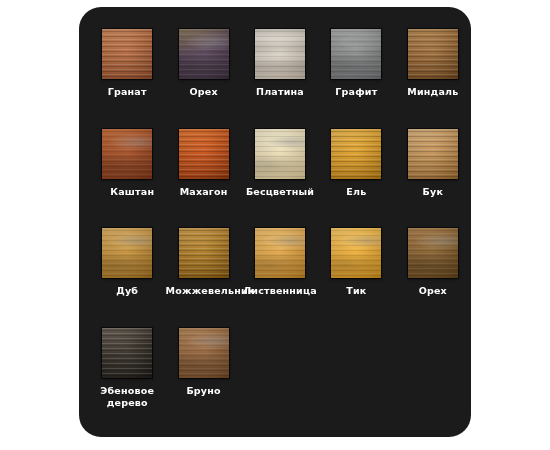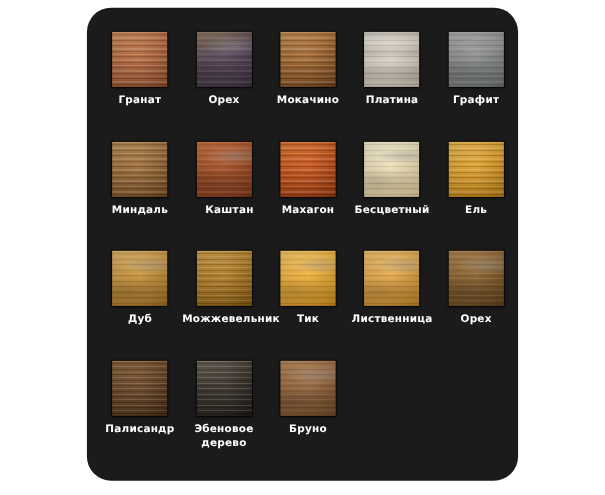--- a/index.html
+++ b/index.html
@@ -120,28 +120,20 @@
       </div>
       <div class="cell">
         <div class="swatch" style="width: 50px; height: 50px; background: linear-gradient(160deg, rgb(141, 122, 94) 0%, rgb(87, 68, 87) 45%, rgb(58, 46, 60) 100%);">
           <div class="grain knot"></div>
           <div class="grain lines"></div>
           <div class="grain vig"></div>
         </div>
         <div class="label" style="color: rgb(255, 255, 255);">Орех</div>
       </div>
       <div class="cell">
-        <div class="swatch" style="width: 50px; height: 50px; background: linear-gradient(160deg, rgb(199, 144, 82) 0%, rgb(163, 103, 47) 45%, rgb(111, 67, 28) 100%);">
-          <div class="grain lines"></div>
-          <div class="grain lines"></div>
-          <div class="grain vig"></div>
-        </div>
-        <div class="label" style="color: rgb(255, 255, 255);">Мокачино</div>
-      </div>
-      <div class="cell">
         <div class="swatch" style="width: 50px; height: 50px; background: linear-gradient(160deg, rgb(239, 233, 223) 0%, rgb(222, 213, 200) 45%, rgb(194, 182, 166) 100%);">
           <div class="grain streak"></div>
           <div class="grain lines"></div>
           <div class="grain vig"></div>
         </div>
         <div class="label" style="color: rgb(255, 255, 255);">Платина</div>
       </div>
       <div class="cell">
         <div class="swatch" style="width: 50px; height: 50px; background: linear-gradient(160deg, rgb(173, 175, 175) 0%, rgb(139, 141, 141) 45%, rgb(106, 109, 110) 100%);">
           <div class="grain knot"></div>
@@ -184,66 +176,66 @@
       </div>
       <div class="cell">
         <div class="swatch" style="width: 50px; height: 50px; background: linear-gradient(160deg, rgb(240, 187, 81) 0%, rgb(223, 160, 42) 45%, rgb(181, 122, 20) 100%);">
           <div class="grain lines"></div>
           <div class="grain lines"></div>
           <div class="grain vig"></div>
         </div>
         <div class="label" style="color: rgb(255, 255, 255);">Ель</div>
       </div>
       <div class="cell">
+        <div class="swatch" style="width: 50px; height: 50px; background: linear-gradient(160deg, rgb(220, 181, 126) 0%, rgb(196, 147, 87) 45%, rgb(152, 104, 47) 100%);">
+          <div class="grain lines"></div>
+          <div class="grain lines"></div>
+          <div class="grain vig"></div>
+        </div>
+        <div class="label" style="color: rgb(255, 255, 255);">Бук</div>
+      </div>
+      <div class="cell">
         <div class="swatch" style="width: 50px; height: 50px; background: linear-gradient(160deg, rgb(224, 180, 106) 0%, rgb(199, 147, 60) 45%, rgb(154, 106, 30) 100%);">
           <div class="grain knot"></div>
           <div class="grain lines"></div>
           <div class="grain vig"></div>
         </div>
         <div class="label" style="color: rgb(255, 255, 255);">Дуб</div>
       </div>
       <div class="cell">
         <div class="swatch" style="width: 50px; height: 50px; background: linear-gradient(160deg, rgb(207, 160, 76) 0%, rgb(176, 125, 38) 45%, rgb(131, 87, 16) 100%);">
           <div class="grain lines"></div>
           <div class="grain lines"></div>
           <div class="grain vig"></div>
         </div>
         <div class="label" style="color: rgb(255, 255, 255);">Можжевельник</div>
       </div>
       <div class="cell">
+        <div class="swatch" style="width: 50px; height: 50px; background: linear-gradient(160deg, rgb(243, 196, 114) 0%, rgb(227, 168, 73) 45%, rgb(185, 127, 36) 100%);">
+          <div class="grain knot"></div>
+          <div class="grain lines"></div>
+          <div class="grain vig"></div>
+        </div>
+        <div class="label" style="color: rgb(255, 255, 255);">Лиственница</div>
+      </div>
+      <div class="cell">
         <div class="swatch" style="width: 50px; height: 50px; background: linear-gradient(160deg, rgb(251, 204, 104) 0%, rgb(239, 176, 59) 45%, rgb(200, 138, 26) 100%);">
           <div class="grain knot"></div>
           <div class="grain lines"></div>
           <div class="grain vig"></div>
         </div>
         <div class="label" style="color: rgb(255, 255, 255);">Тик</div>
       </div>
       <div class="cell">
-        <div class="swatch" style="width: 50px; height: 50px; background: linear-gradient(160deg, rgb(243, 196, 114) 0%, rgb(227, 168, 73) 45%, rgb(185, 127, 36) 100%);">
-          <div class="grain knot"></div>
-          <div class="grain lines"></div>
-          <div class="grain vig"></div>
-        </div>
-        <div class="label" style="color: rgb(255, 255, 255);">Лиственница</div>
-      </div>
-      <div class="cell">
         <div class="swatch" style="width: 50px; height: 50px; background: linear-gradient(160deg, rgb(176, 133, 82) 0%, rgb(138, 98, 48) 45%, rgb(93, 63, 24) 100%);">
           <div class="grain knot"></div>
           <div class="grain lines"></div>
           <div class="grain vig"></div>
         </div>
         <div class="label" style="color: rgb(255, 255, 255);">Орех</div>
-      </div>
-      <div class="cell">
-        <div class="swatch" style="width: 50px; height: 50px; background: linear-gradient(160deg, rgb(141, 101, 57) 0%, rgb(106, 71, 39) 45%, rgb(69, 44, 21) 100%);">
-          <div class="grain lines"></div>
-          <div class="grain lines"></div>
-          <div class="grain vig"></div>
-        </div>
-        <div class="label" style="color: rgb(255, 255, 255);">Палисандр</div>
       </div>
       <div class="cell">
         <div class="swatch" style="width: 50px; height: 50px; background: linear-gradient(160deg, rgb(109, 100, 88) 0%, rgb(58, 51, 43) 45%, rgb(29, 26, 22) 100%);">
           <div class="grain lines"></div>
           <div class="grain lines"></div>
           <div class="grain vig"></div>
         </div>
         <div class="label" style="color: rgb(255, 255, 255);">Эбеновое дерево</div>
       </div>
       <div class="cell">

